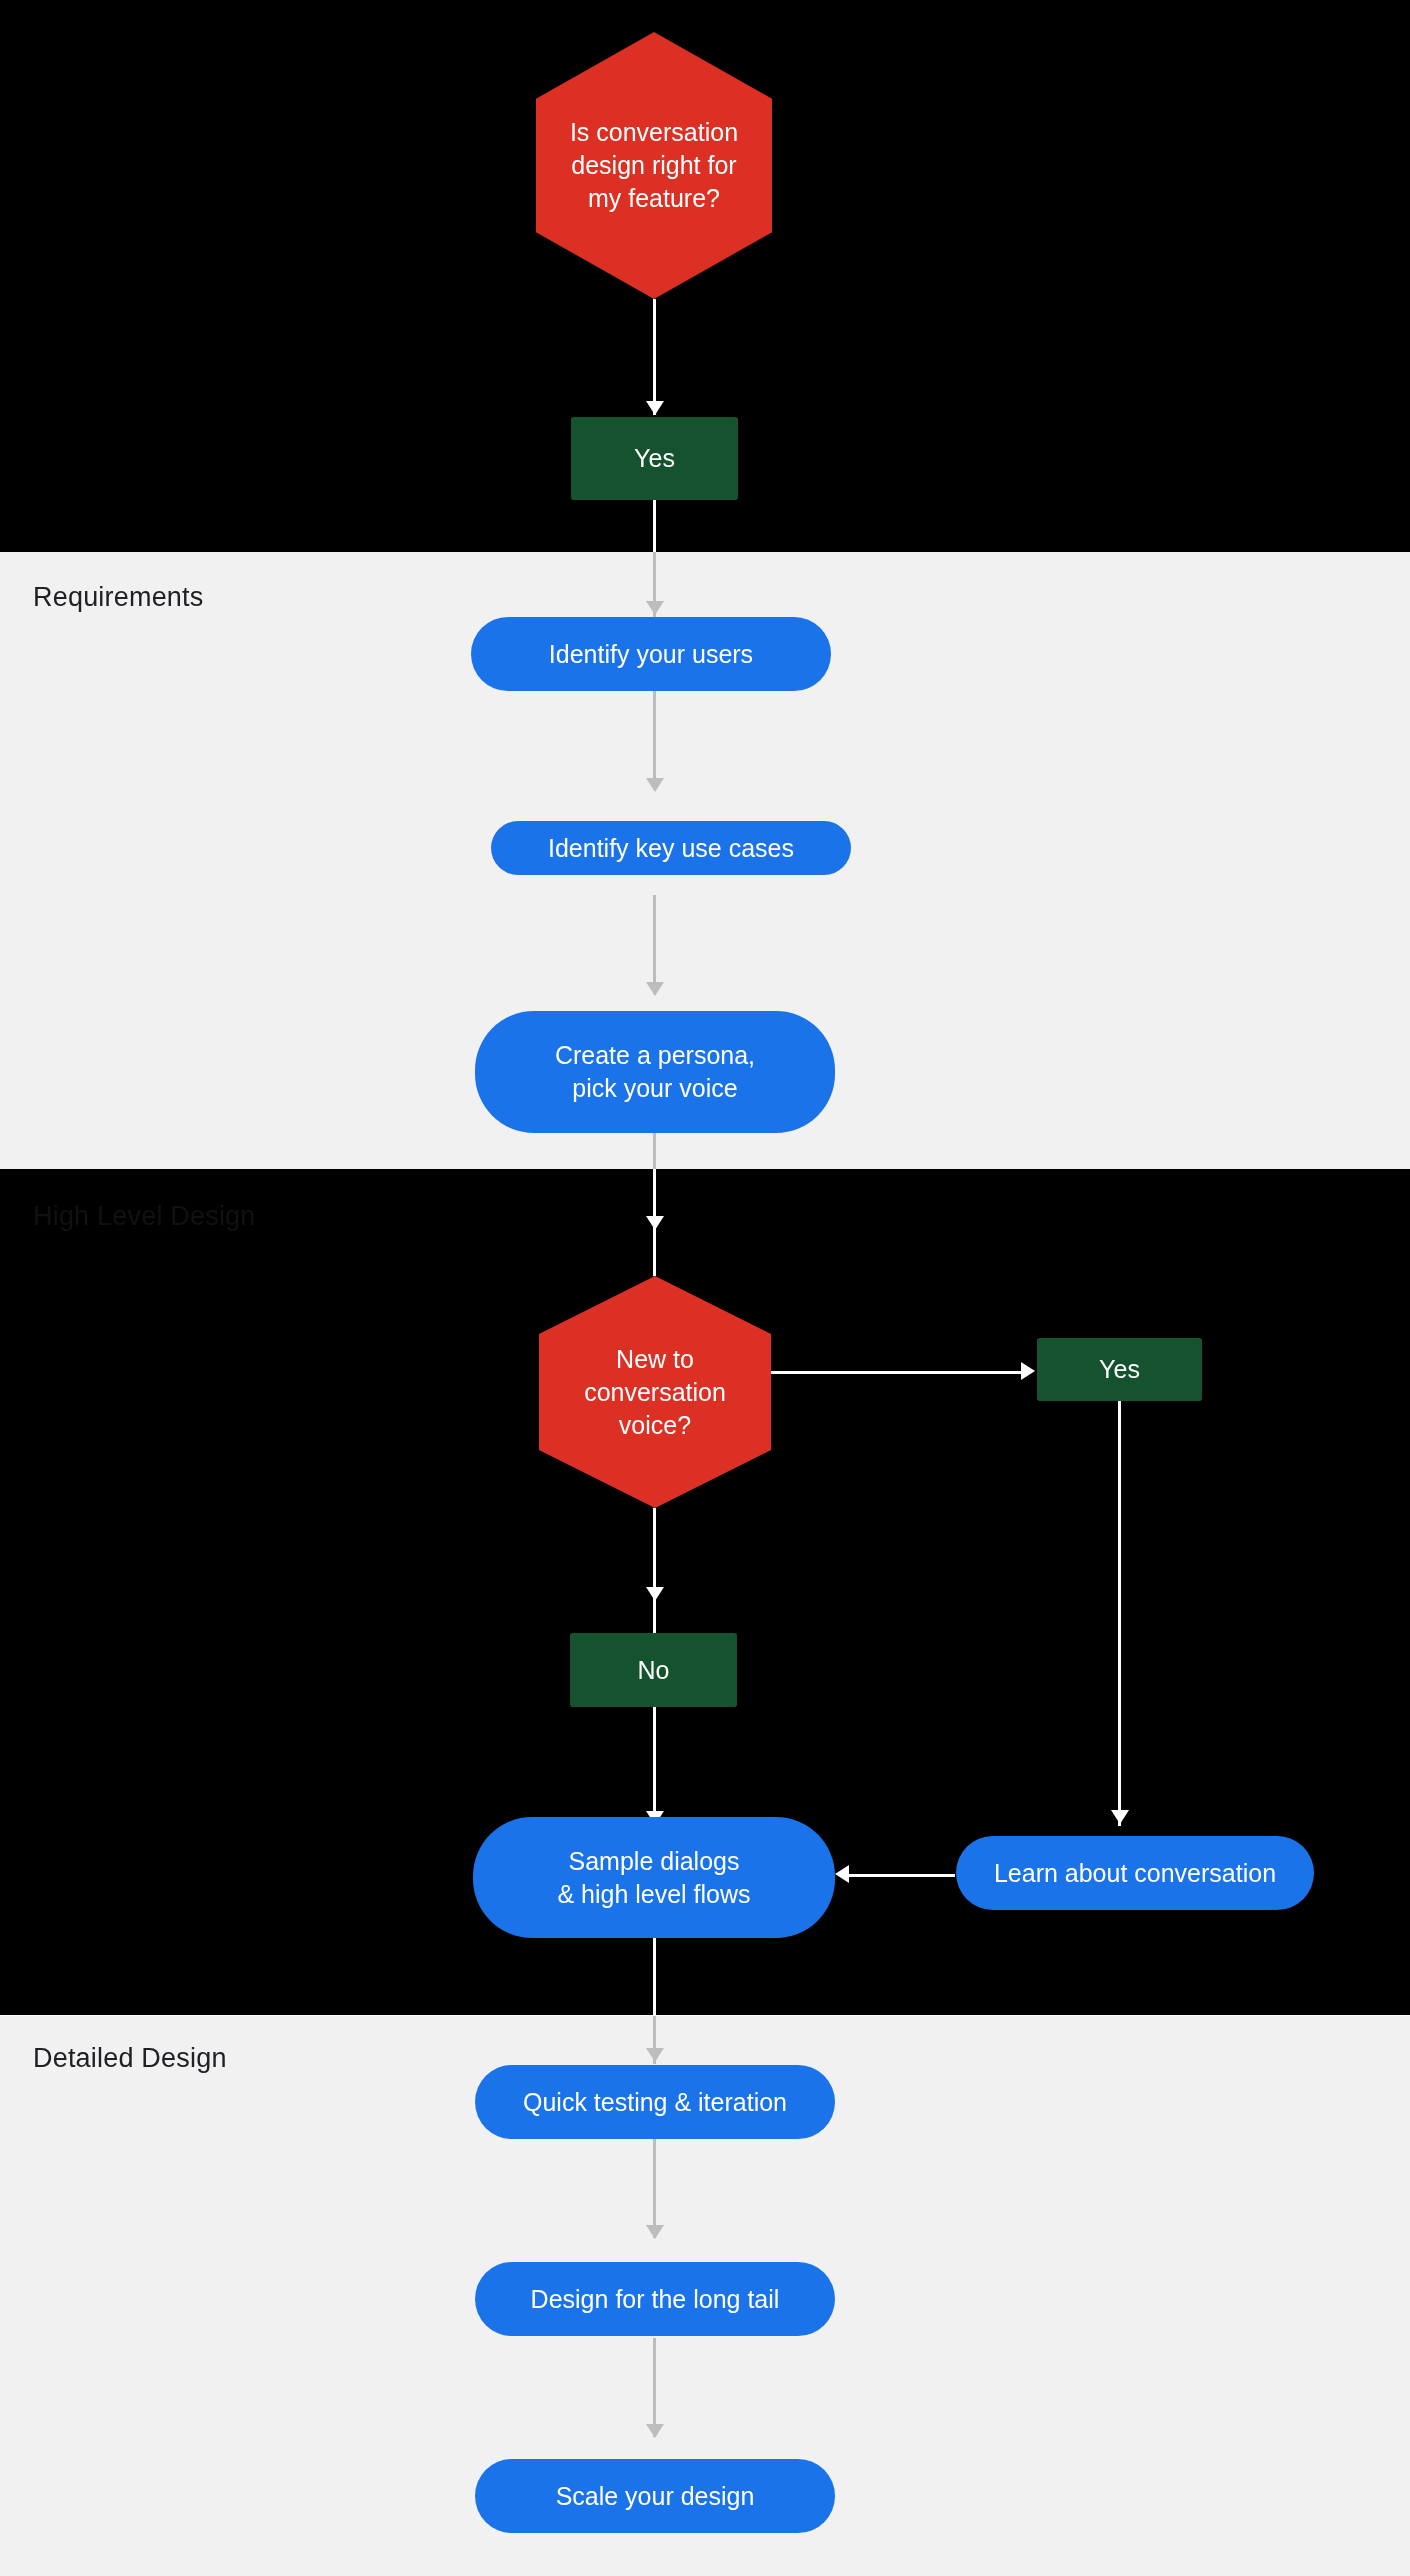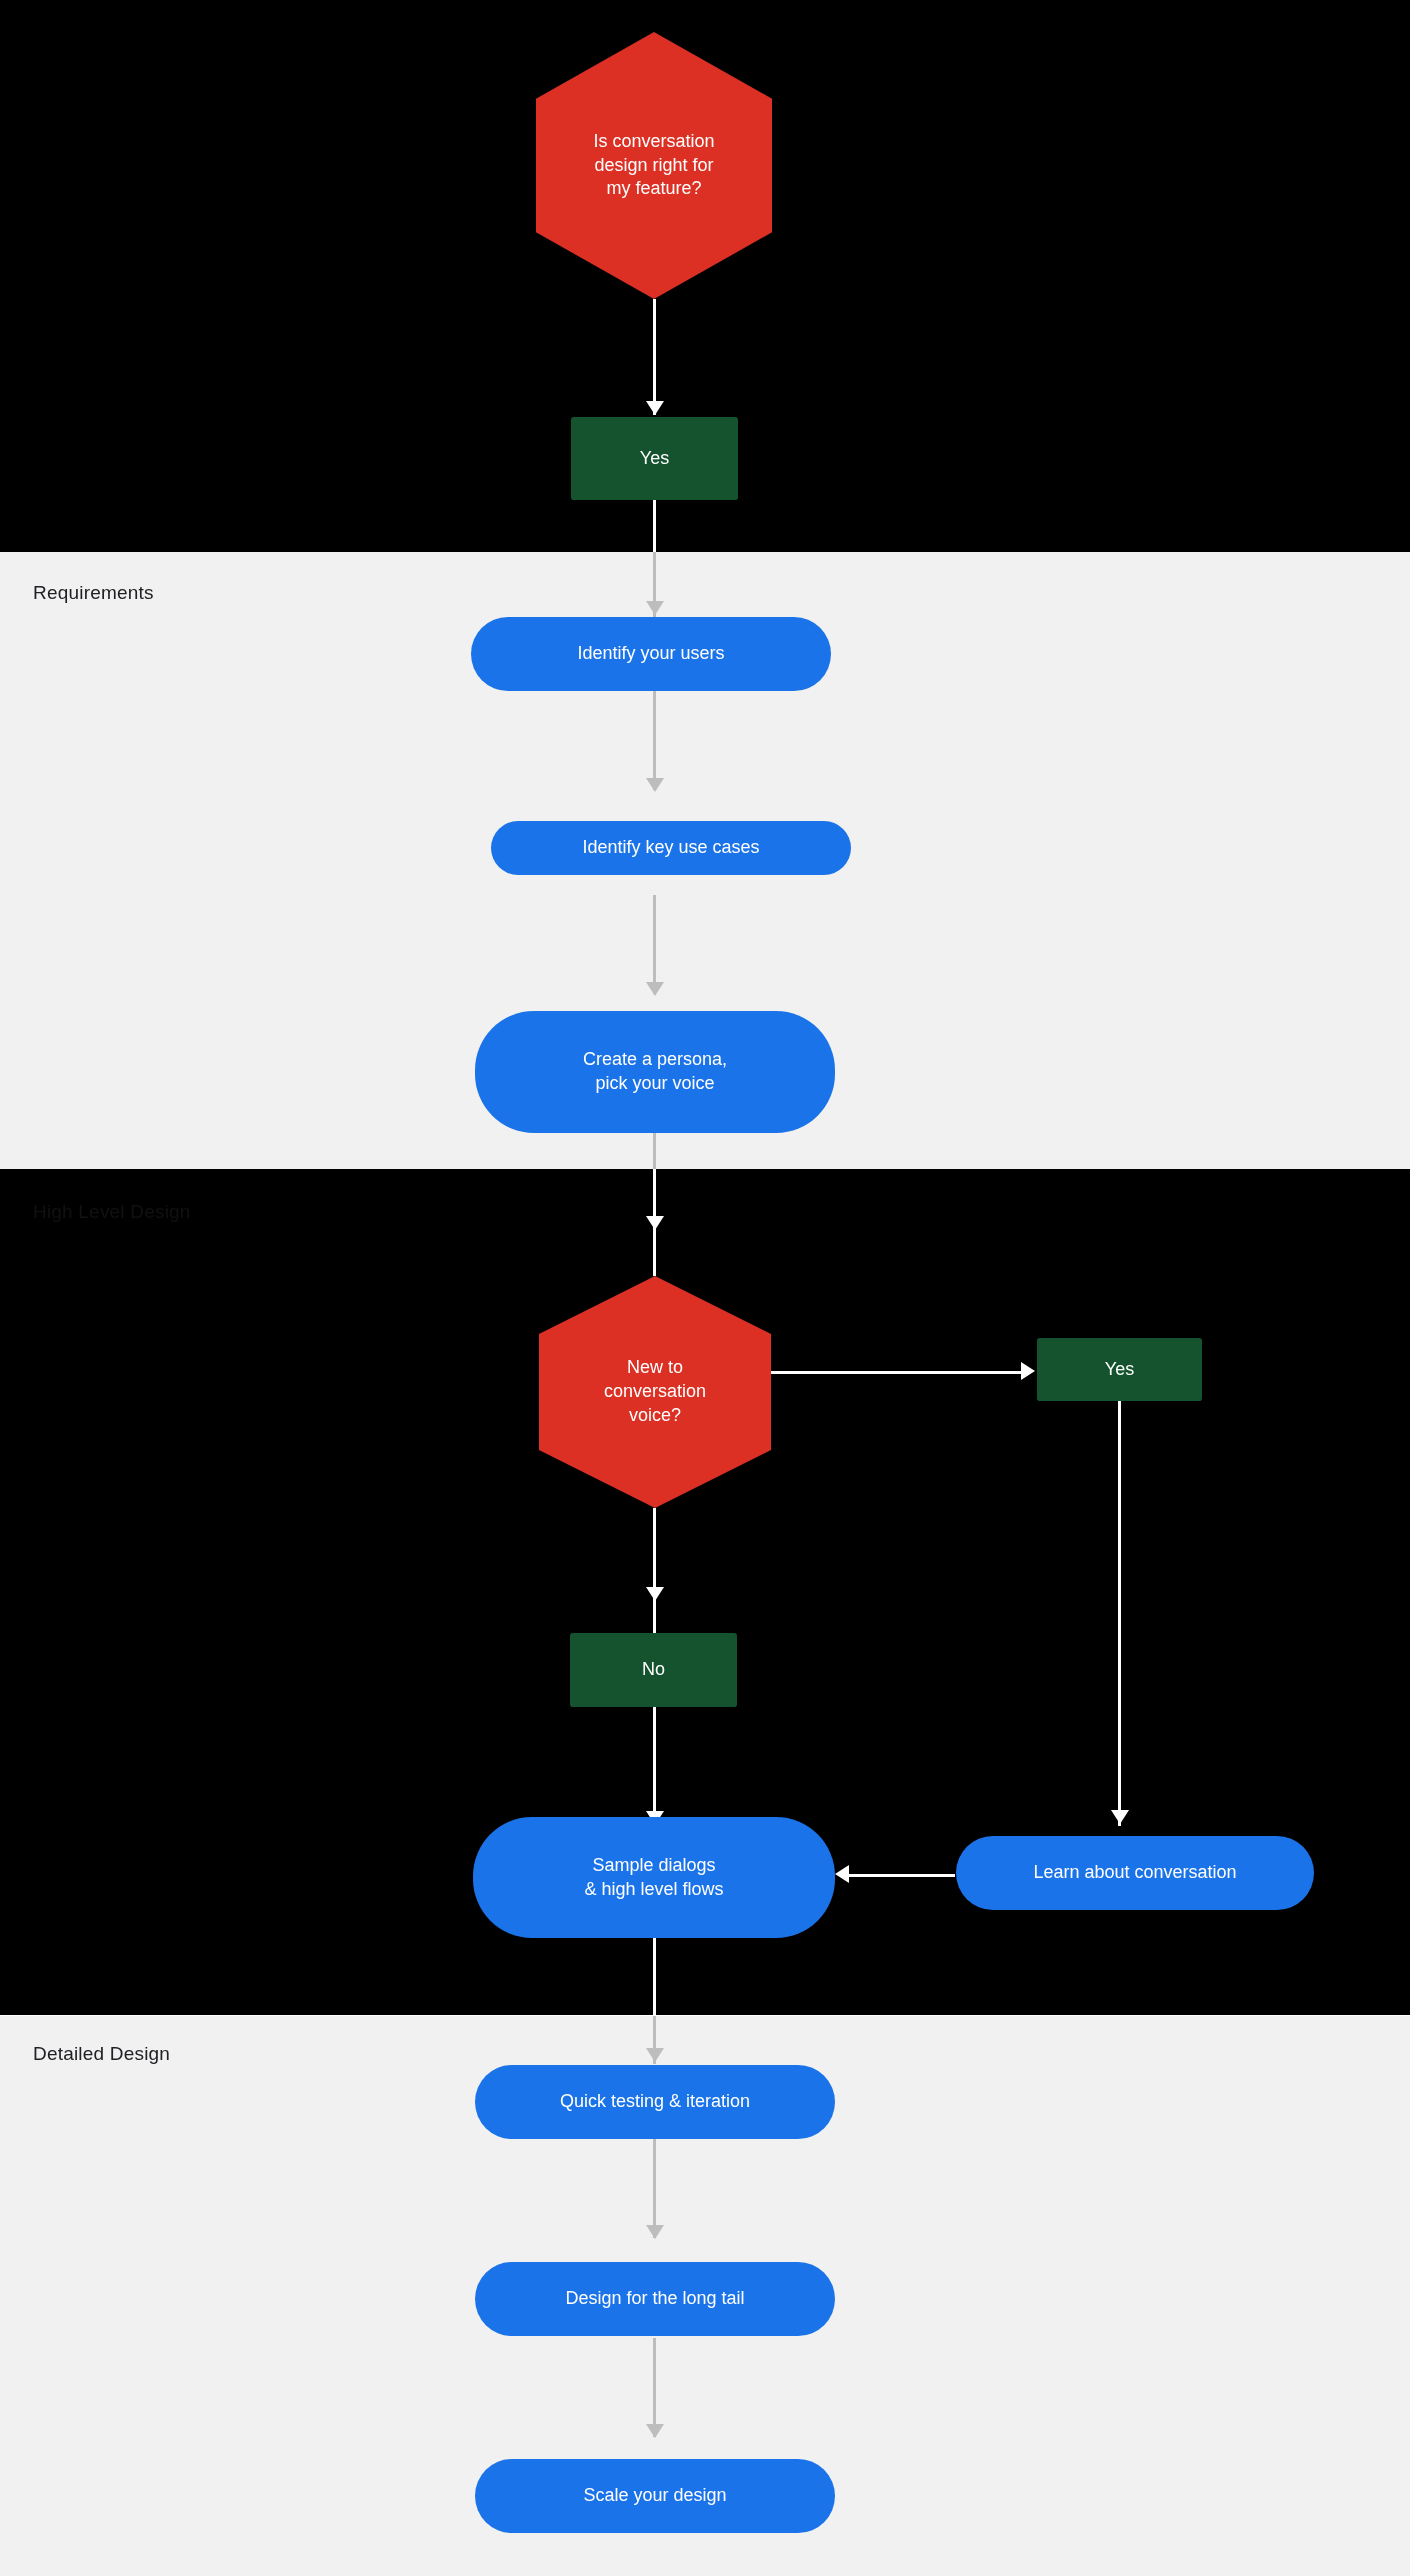--- a/index.html
+++ b/index.html
@@ -25,37 +25,37 @@
     left: 0;
     width: 1410px;
     box-sizing: border-box;
   }
   .band-dark { background: #000000; }
   .band-light { background: #f1f1f1; }
 
   .band-label {
     position: absolute;
     left: 33px;
-    font-size: 19px;
+    font-size: 27px;
     letter-spacing: 0.2px;
     white-space: nowrap;
   }
   .band-label.on-light { color: #202124; }
   .band-label.on-dark  { color: #111111; }
 
   
   .node {
     position: absolute;
     box-sizing: border-box;
     display: flex;
     align-items: center;
     justify-content: center;
     text-align: center;
     color: #ffffff;
-    font-size: 18px;
+    font-size: 25px;
     line-height: 1.32;
     z-index: 5;
   }
 
   .pill {
     background: #1a73e8;
     border-radius: 59px;
     padding: 0 24px;
   }
 

